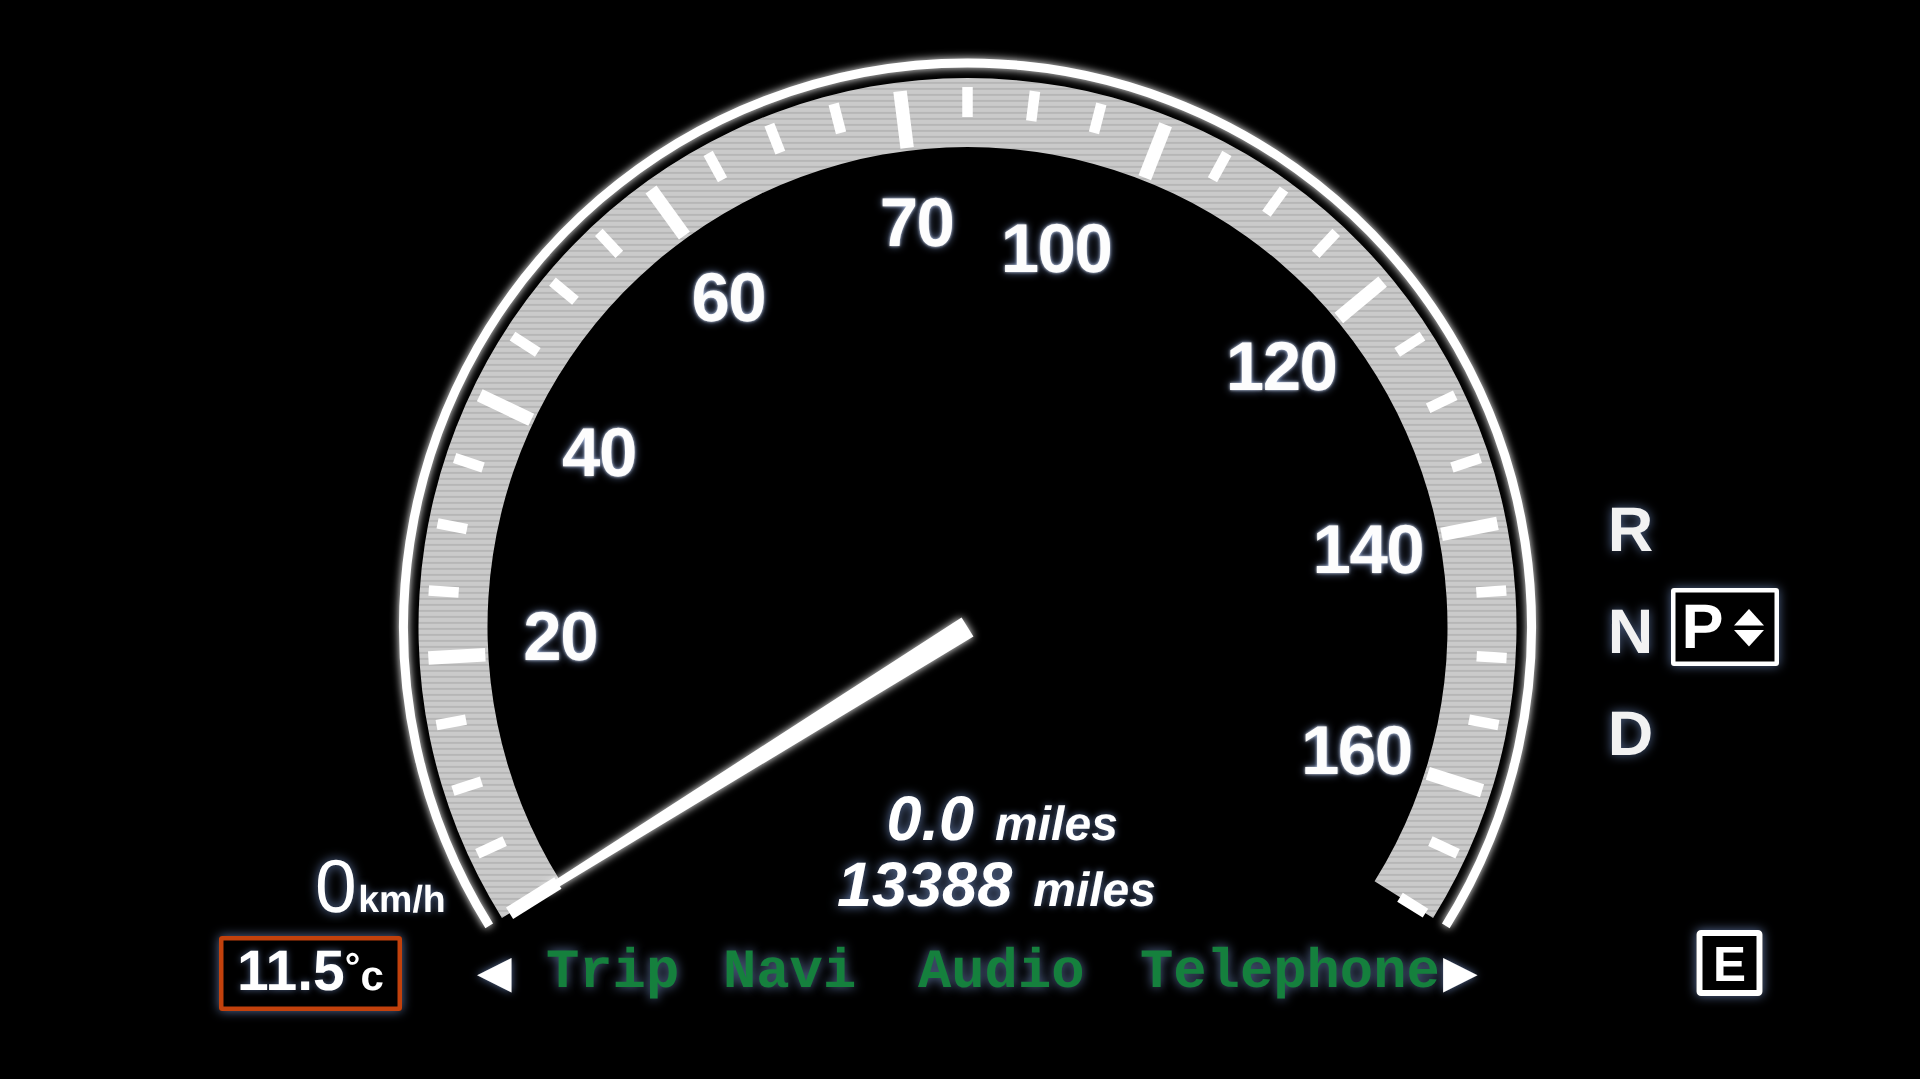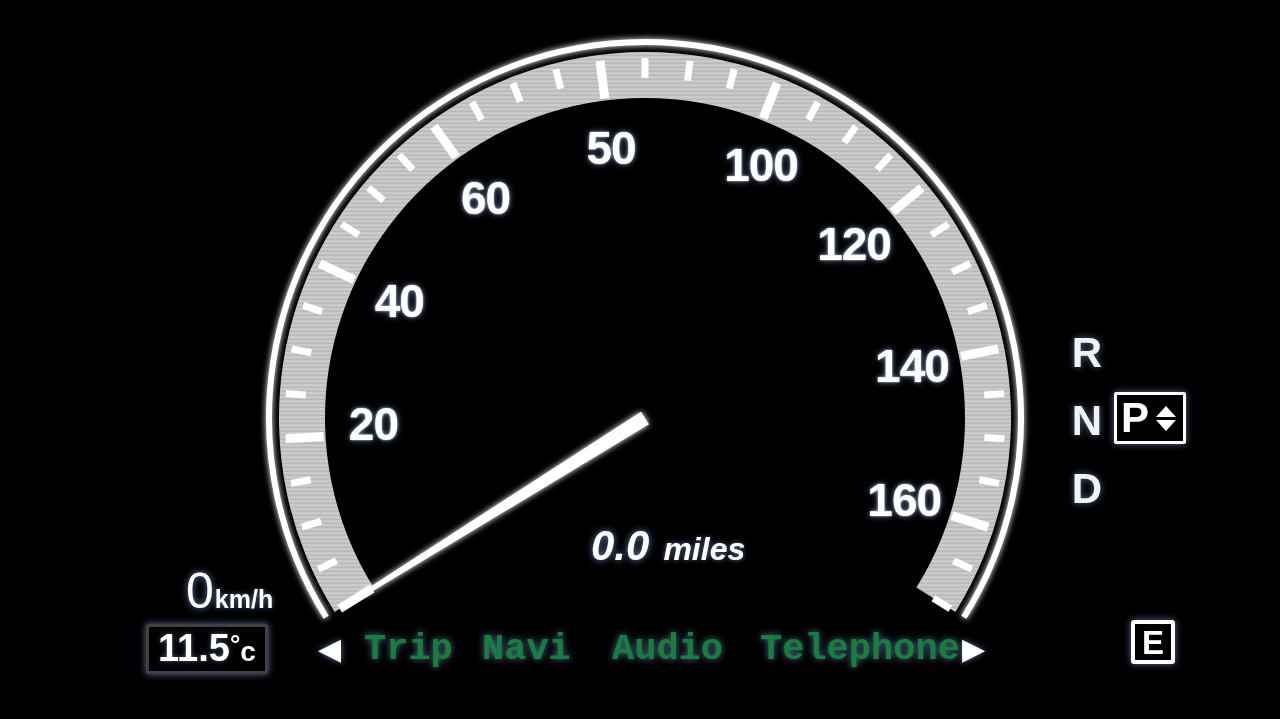--- a/index.html
+++ b/index.html
@@ -21,21 +21,21 @@
     font-weight:700;
     color:#fdfdfd;
     letter-spacing:-1px;
     text-shadow:0 0 6px rgba(160,190,255,.65), 0 0 2px rgba(255,255,255,.9);
     white-space:nowrap;
     transform:translate(-50%,-50%);
     line-height:1;
   }
 
   
-  .unit-readout{position:absolute;white-space:nowrap;line-height:1;}
+  .unit-readout{position:absolute;white-space:nowrap;line-height:1;margin-left:24px;}
   .unit-readout .big{
     font-size:50px;font-weight:400;color:#fff;
     text-shadow:0 0 7px rgba(150,185,255,.7);
     vertical-align:baseline;
   }
   .unit-readout .small{
     font-size:25px;font-weight:700;color:#fff;
     text-shadow:0 0 5px rgba(150,185,255,.6);
     margin-left:1px;
   }
@@ -70,21 +70,21 @@
   #menu-prev{left:318px;}
   #menu-trip{left:364px;}
   #menu-navi{left:482px;}
   #menu-audio{left:612px;}
   #menu-telephone{left:760px;}
   #menu-next{left:962px;}
 
   
   #temp-box{
     position:absolute;left:146px;top:624px;
-    border:3px solid #404040;border-radius:2px;
+    border:3px solid #c2410c;border-radius:2px;
     padding:2px 9px 4px 9px;
     box-shadow:0 0 7px rgba(150,185,255,.6);
     line-height:1;
     text-align:center;
   }
   #temp-box .t-val{font-size:38px;font-weight:700;color:#fff;text-shadow:0 0 5px rgba(150,185,255,.5);}
   #temp-box .t-deg{font-size:26px;font-weight:700;vertical-align:top;position:relative;top:2px;}
   #temp-box .t-unit{font-size:28px;font-weight:700;}
 
   
@@ -190,33 +190,36 @@
 
     <g id="needle-group">
         <path d="M 641.0256055182509 411.6396392788268 L 362.1762258419069 591.8978802946485 L 364.71983831022624 595.9685111561994 L 648.9743944817491 424.3603607211732 Z" fill="#ffffff" filter="url(#softglow)"></path>
       </g>
   </svg>
 
   <div id="scale-labels">
       <div class="scale-label" style="left: 373.449px; top: 424px;">20</div>
       <div class="scale-label" style="left: 399.317px; top: 301.279px;">40</div>
       <div class="scale-label" style="left: 485.575px; top: 197.62px;">60</div>
-      <div class="scale-label" style="left: 611.02px; top: 148.131px;">50</div>
-      <div class="scale-label" style="left: 761px; top: 164.978px;">100</div>
+      <div class="scale-label" style="left: 611.02px; top: 148.131px;">70</div>
+      <div class="scale-label" style="left: 704px; top: 164.978px;">100</div>
       <div class="scale-label" style="left: 854.08px; top: 244.019px;">120</div>
       <div class="scale-label" style="left: 911.949px; top: 365.826px;">140</div>
       <div class="scale-label" style="left: 904.2px; top: 500.458px;">160</div>
     </div>
 
   <div class="unit-readout" id="kmh-readout">
     <span class="big">0</span><span class="small">km/h</span>
   </div>
 
   <div class="meter-row" id="trip-row">
     <span class="val">0.0</span><span class="uom">miles</span>
+  </div>
+  <div class="meter-row" id="odo-row">
+    <span class="val">13388</span><span class="uom">miles</span>
   </div>
 
   <div id="menu-bar">
     <div class="menu-arrow" id="menu-prev">◀</div>
     <div class="menu-item" id="menu-trip">Trip</div>
     <div class="menu-item" id="menu-navi">Navi</div>
     <div class="menu-item" id="menu-audio">Audio</div>
     <div class="menu-item" id="menu-telephone">Telephone</div>
     <div class="menu-arrow" id="menu-next">▶</div>
   </div>

